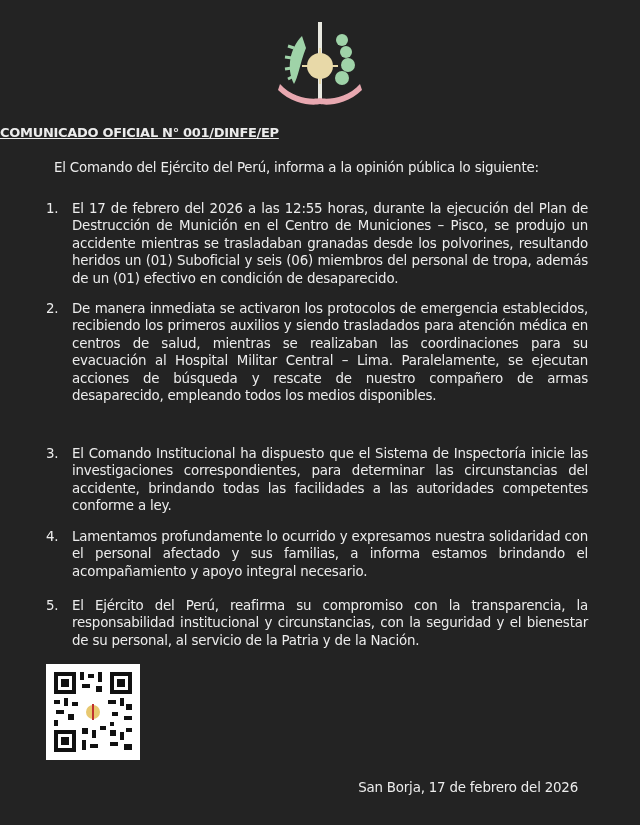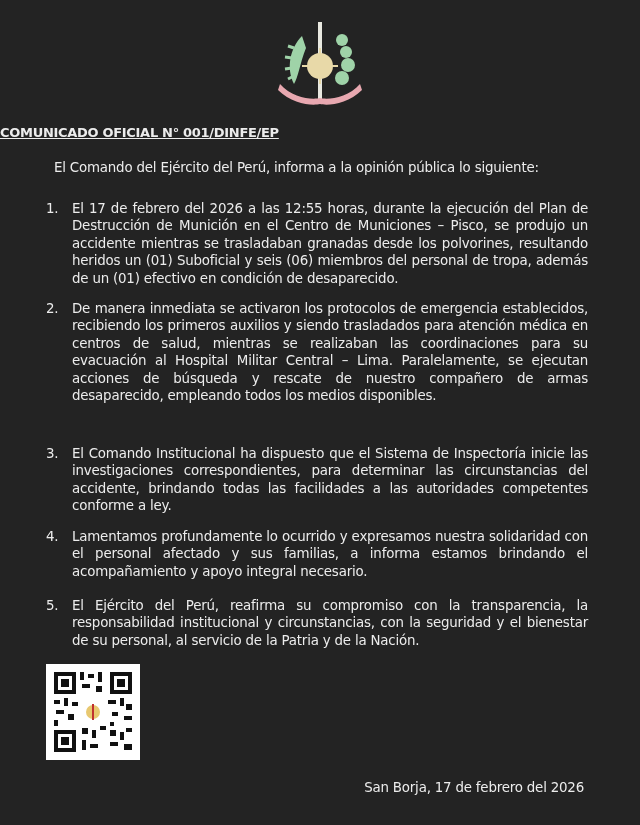--- a/index.html
+++ b/index.html
@@ -27,21 +27,21 @@
   .item1 { margin-top: 0; }
   .item2 { position: absolute; top: 100px; }
   .item3 { position: absolute; top: 245px; }
   .item4 { position: absolute; top: 328px; }
   .item5 { position: absolute; top: 397px; }
   .qr {
     position: absolute; left: 46px; top: 664px; width: 94px; height: 96px;
     background: #ffffff;
   }
   .signoff {
-    position: absolute; right: 56px; top: 780px; font-size: 13.4px;
+    position: absolute; right: 62px; top: 780px; font-size: 13.4px;
     letter-spacing: -0.2px;
   }
 </style>
 </head>
 <body>
 
 <div class="logo">
   <svg width="96" height="90" viewBox="0 0 96 90">
 
     <path d="M30 18 C18 30 14 50 22 66 C26 60 28 45 34 30 Z" fill="#9fd3a8"></path>

